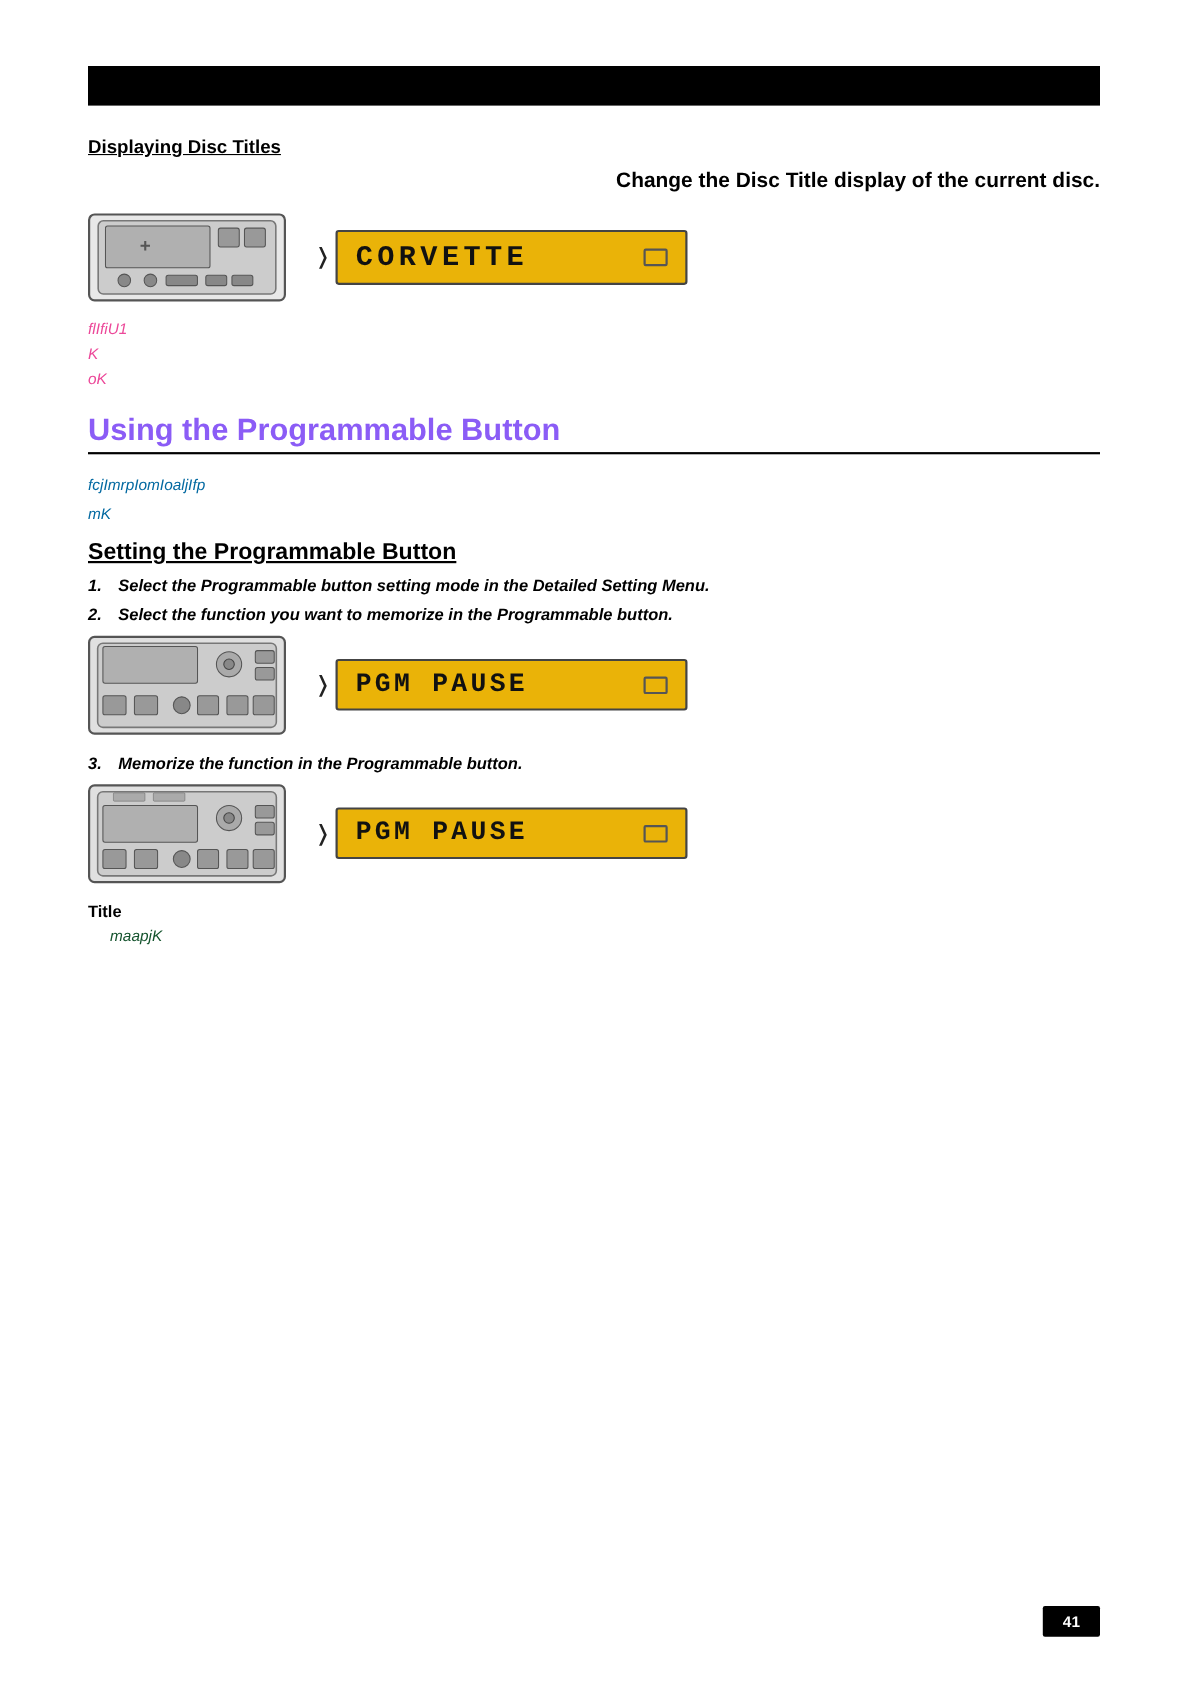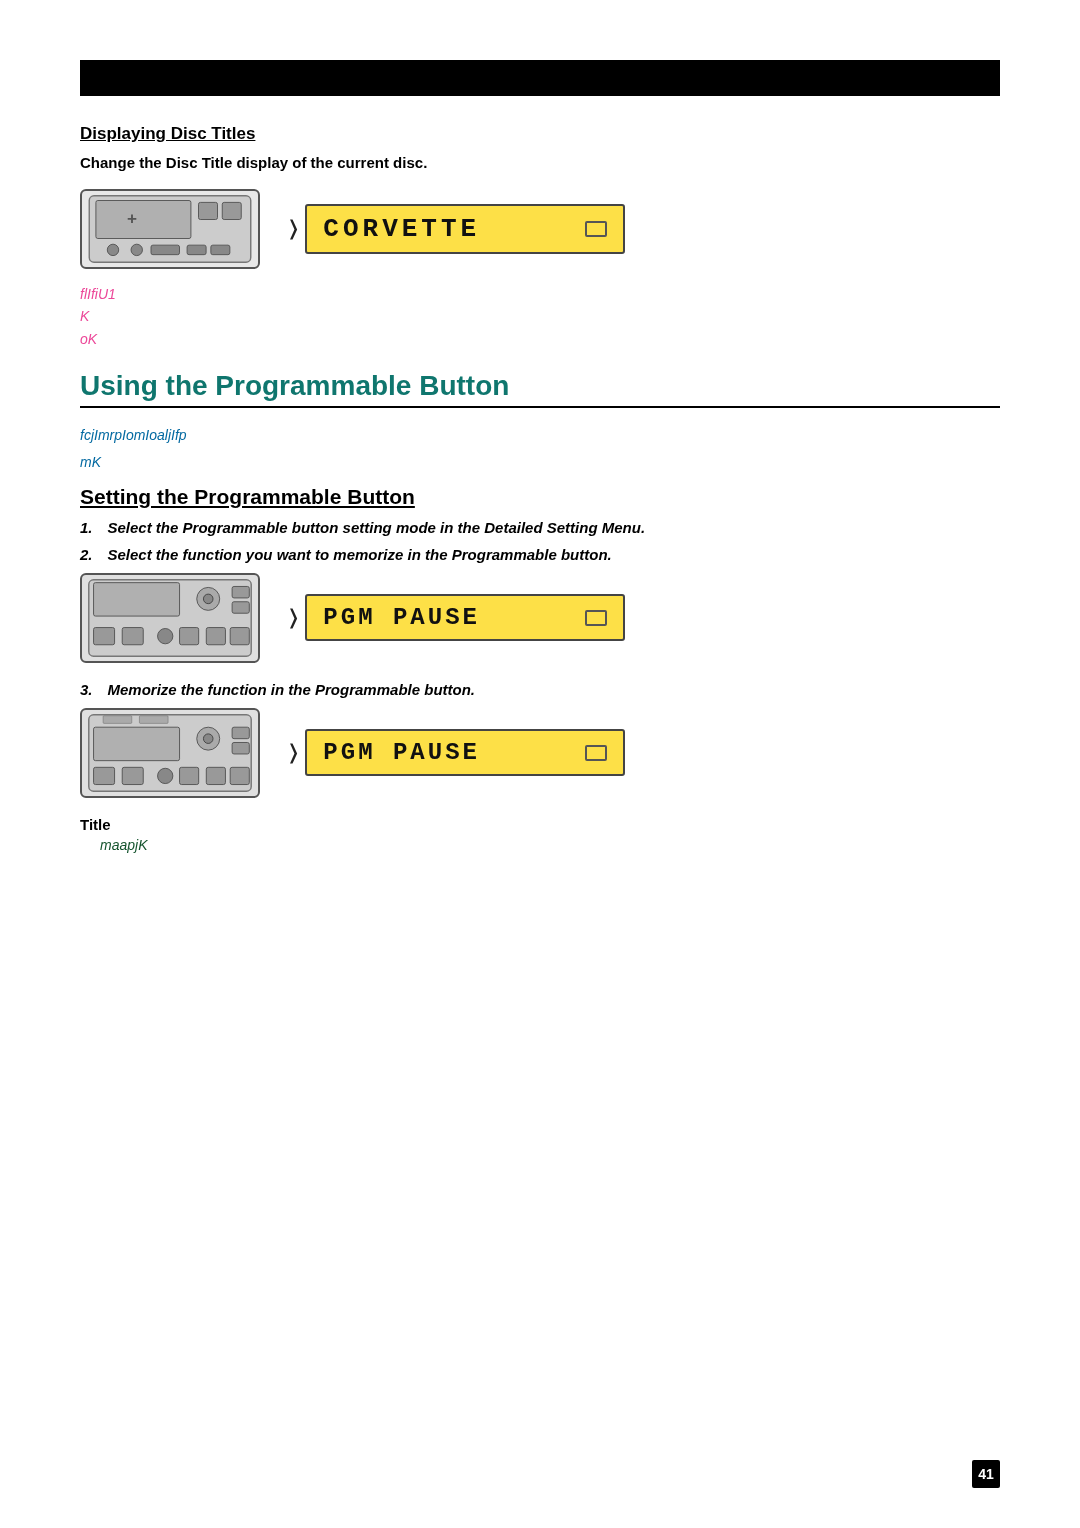--- a/index.html
+++ b/index.html
@@ -33,23 +33,24 @@
     }
 
     .section-heading {
       font-size: 17px;
       font-weight: bold;
       text-decoration: underline;
       margin-bottom: 10px;
     }
 
     .section-subheading {
-      font-size: 15px;
+      font-size: 19px;
       font-weight: bold;
       margin-bottom: 18px;
+      text-align: right;
     }
 
     .device-display-row {
       display: flex;
       align-items: center;
       gap: 30px;
       margin-bottom: 14px;
     }
 
     .device-image {
@@ -70,21 +71,21 @@
       gap: 8px;
     }
 
     .lcd-arrow {
       font-size: 22px;
       color: #222;
       font-weight: bold;
     }
 
     .lcd-screen {
-      background: #fde047;
+      background: #eab308;
       border: 2px solid #444;
       border-radius: 3px;
       padding: 8px 16px;
       font-family: 'Courier New', monospace;
       font-size: 26px;
       font-weight: bold;
       letter-spacing: 4px;
       color: #111;
       display: flex;
       align-items: center;
@@ -113,21 +114,21 @@
     
     .section-main-heading-bar {
       border-bottom: 2px solid #000;
       margin-bottom: 16px;
       padding-bottom: 4px;
     }
 
     .section-main-title {
       font-size: 28px;
       font-weight: bold;
-      color: #0f766e;
+      color: #8b5cf6;
       margin-top: 32px;
     }
 
     .programmable-section {
       margin-top: 10px;
     }
 
     .italic-caption {
       font-style: italic;
       font-size: 14px;
@@ -179,21 +180,21 @@
       font-size: 14px;
       color: #14532d;
       padding-left: 20px;
     }
 
     
     .page-number-box {
       position: absolute;
       bottom: 40px;
       right: 80px;
-      width: 28px;
+      width: 52px;
       height: 28px;
       background: #000;
       color: #fff;
       font-size: 14px;
       font-weight: bold;
       display: flex;
       align-items: center;
       justify-content: center;
       border-radius: 2px;
     }

